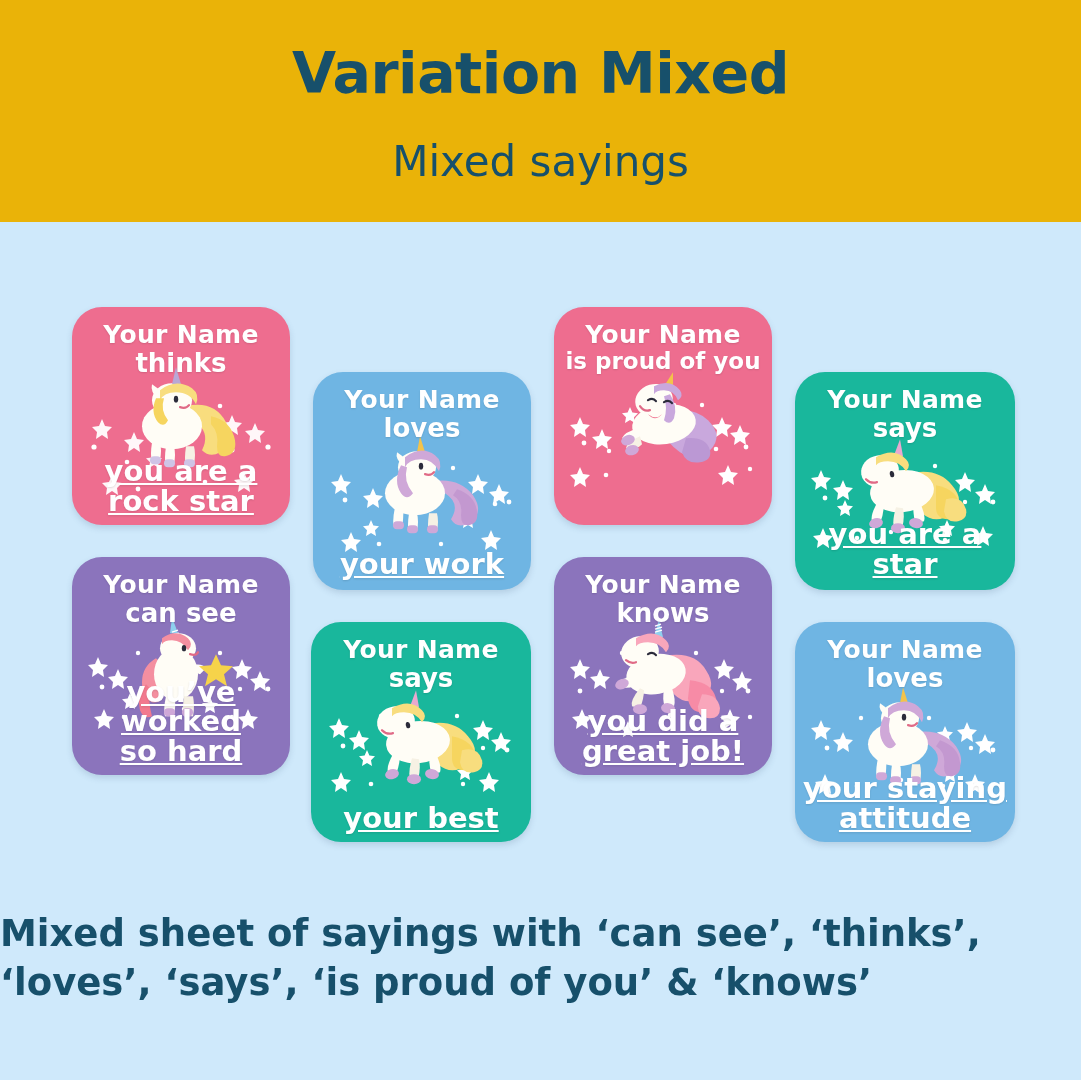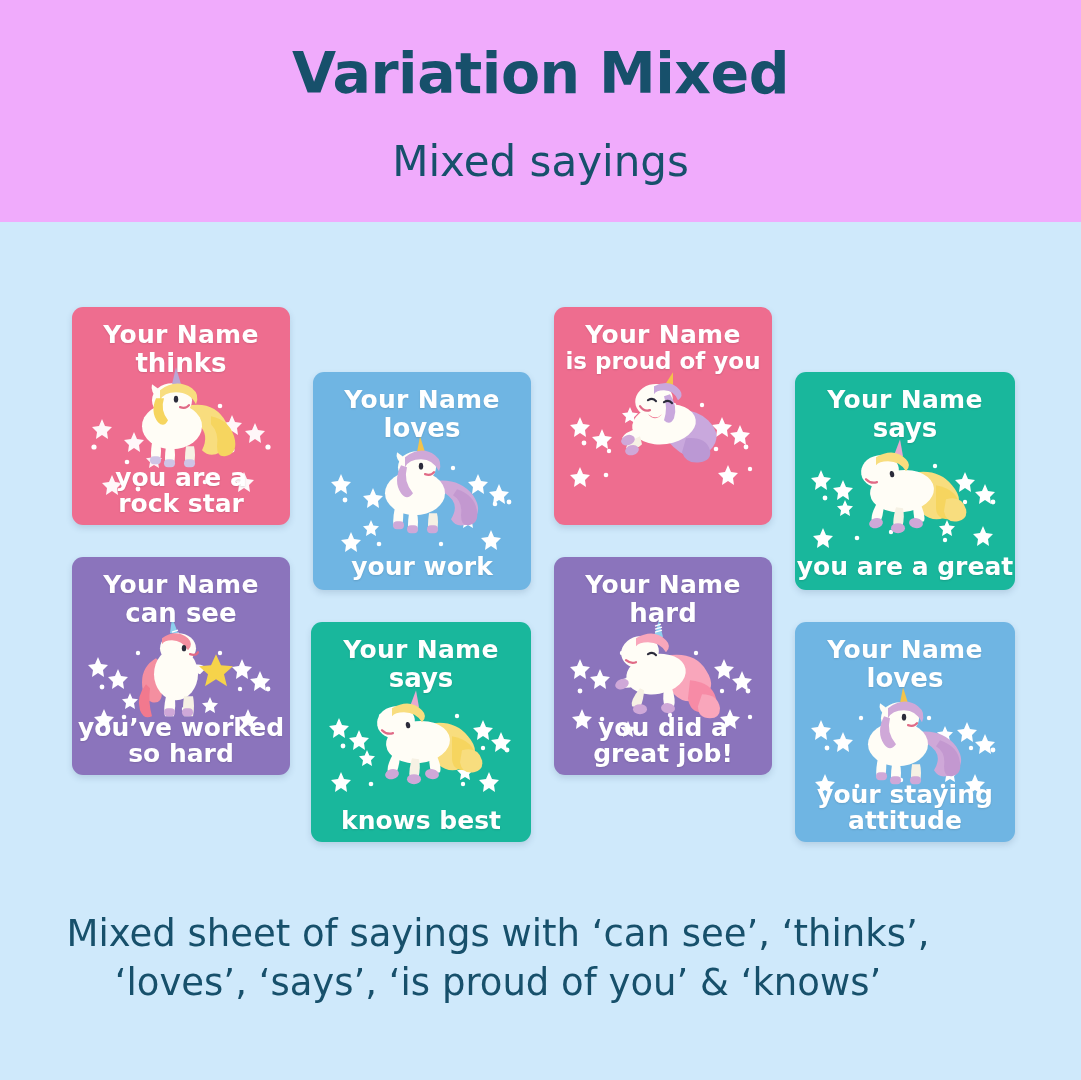--- a/index.html
+++ b/index.html
@@ -7,21 +7,21 @@
     width:1081px;height:1080px;
     background:#cfe9fb;
     font-family:"Liberation Sans", sans-serif;
     overflow:hidden;
     position:relative;
   }
 
   
   #header-band{
     position:absolute;left:0;top:0;width:1081px;height:222px;
-    background:#f0abfc;
+    background:#eab308;
     display:flex;flex-direction:column;align-items:center;justify-content:flex-start;
     box-sizing:border-box;padding-top:44px;
   }
   #page-title{
     font-size:57px;font-weight:bold;color:#17506b;
     letter-spacing:-0.5px;line-height:1.05;
     font-family:"DejaVu Sans", sans-serif;
     white-space:nowrap;
   }
   #page-subtitle{
@@ -30,55 +30,55 @@
     font-family:"DejaVu Sans", sans-serif;
     white-space:nowrap;
   }
 
   
   #sticker-area{
     position:absolute;left:0;top:222px;width:1081px;height:680px;
   }
   .sticker{
     position:absolute;
-    border-radius:11px;
+    border-radius:30px;
     box-sizing:border-box;
     overflow:hidden;
     box-shadow:0 3px 6px rgba(60,90,120,.18);
   }
   .sticker .stars{
     position:absolute;left:0;top:0;width:100%;height:100%;
     pointer-events:none;
   }
   .sticker .txt{
     position:absolute;left:0;width:100%;
     text-align:center;color:#ffffff;
     font-family:"DejaVu Sans", sans-serif;
     font-weight:bold;
     text-shadow:0 1px 2px rgba(0,0,0,.12);
     line-height:1.02;
   }
   .txt-name{ top:7%; font-size:25px; letter-spacing:.3px; }
   .txt-verb{ top:19.5%; font-size:26px; }
   .txt-verb.wide{ font-size:23px; }
-  .txt-msg{ bottom:5%; font-size:25px; line-height:1.06; }
+  .txt-msg{ bottom:5%; font-size:29px; line-height:1.06;text-decoration:underline; }
   .txt-msg.two{ bottom:4%; }
 
   .unicorn{
     position:absolute;left:50%;top:50%;
     transform:translate(-50%,-48%);
     width:130px;height:108px;
   }
 
   
   #footer-caption{
     position:absolute;left:0;top:910px;width:996px;
-    text-align:center;color:#17506b;
+    color:#17506b;
     font-family:"DejaVu Sans", sans-serif;
-    font-size:37px;line-height:1.32;font-weight:400;
+    font-size:37px;line-height:1.32;font-weight:700;
   }
   #footer-caption div{white-space:nowrap;}
 </style>
 </head>
 <body>
 
 <div id="header-band">
   <div id="page-title">Variation Mixed</div>
   <div id="page-subtitle">Mixed sayings</div>
 </div>
@@ -260,21 +260,21 @@
         <ellipse cx="40" cy="42" rx="19" ry="16" transform="rotate(-10 40 42)" fill="#fffdf6"></ellipse>
         <path d="M54 26 l6 -16 3 17z" fill="#e8a9cf"></path>
         <path d="M36 28 q18 -10 30 2 q6 6 0 12 q-6 -10 -18 -10 q-9 0 -12 4z" fill="#f8dd7e"></path>
         <ellipse cx="52" cy="45" rx="2.2" ry="3.2" fill="#2b2b3a" transform="rotate(-10 52 45)"></ellipse>
         <path d="M26 50 q5 5 11 3" stroke="#e06a86" stroke-width="2.2" fill="none" stroke-linecap="round"></path>
       </svg>
     </div>
     <div class="txt txt-name">Your Name</div>
     <div class="txt txt-verb">says</div>
     <div class="txt txt-msg">
-      <div>you are a great</div>
+      <div>you are a star</div>
     </div>
   </div>
 
   <div class="sticker" style="left:72px;top:335px;width:218px;height:218px;background:#8b74bc;">
     <svg class="stars" viewBox="0 0 218 218">
       <g fill="#ffffff">
         <path d="M26 100 l3 7 7 1 -5 5 1 7 -6 -4 -6 4 1 -7 -5 -5 7 -1z"></path>
         <path d="M46 112 l3 7 7 1 -5 5 1 7 -6 -4 -6 4 1 -7 -5 -5 7 -1z"></path>
         <path d="M170 102 l3 7 7 1 -5 5 1 7 -6 -4 -6 4 1 -7 -5 -5 7 -1z"></path>
         <path d="M188 114 l3 7 7 1 -5 5 1 7 -6 -4 -6 4 1 -7 -5 -5 7 -1z"></path>
@@ -355,21 +355,21 @@
         <ellipse cx="40" cy="42" rx="19" ry="16" transform="rotate(-10 40 42)" fill="#fffdf6"></ellipse>
         <path d="M54 26 l6 -16 3 17z" fill="#e8a9cf"></path>
         <path d="M36 28 q18 -10 30 2 q6 6 0 12 q-6 -10 -18 -10 q-9 0 -12 4z" fill="#f8dd7e"></path>
         <ellipse cx="52" cy="45" rx="2.2" ry="3.2" fill="#2b2b3a" transform="rotate(-10 52 45)"></ellipse>
         <path d="M26 50 q5 5 11 3" stroke="#e06a86" stroke-width="2.2" fill="none" stroke-linecap="round"></path>
       </svg>
     </div>
     <div class="txt txt-name">Your Name</div>
     <div class="txt txt-verb">says</div>
     <div class="txt txt-msg two">
-      <div>knows best</div>
+      <div>your best</div>
     </div>
   </div>
 
   <div class="sticker" style="left:554px;top:335px;width:218px;height:218px;background:#8b74bc;">
     <svg class="stars" viewBox="0 0 218 218">
       <g fill="#ffffff">
         <path d="M26 102 l3 7 7 1 -5 5 1 7 -6 -4 -6 4 1 -7 -5 -5 7 -1z"></path>
         <path d="M46 112 l3 7 7 1 -5 5 1 7 -6 -4 -6 4 1 -7 -5 -5 7 -1z"></path>
         <path d="M170 102 l3 7 7 1 -5 5 1 7 -6 -4 -6 4 1 -7 -5 -5 7 -1z"></path>
         <path d="M188 114 l3 7 7 1 -5 5 1 7 -6 -4 -6 4 1 -7 -5 -5 7 -1z"></path>
@@ -400,21 +400,21 @@
         <ellipse cx="70" cy="94" rx="7" ry="5" fill="#cfa8d8" transform="rotate(8 70 94)"></ellipse>
         <ellipse cx="42" cy="38" rx="19" ry="16" transform="rotate(-12 42 38)" fill="#fffdf6"></ellipse>
         <path d="M56 22 l5 -16 4 17z" fill="#8fd0ee"></path>
         <path d="M57 12 l6 -2 m-6 5 l7 -2 m-7 5 l7 -2" stroke="#ffffff" stroke-width="1.2"></path>
         <path d="M38 24 q18 -10 30 2 q6 6 0 12 q-6 -10 -18 -10 q-9 0 -12 4z" fill="#f9a6bb"></path>
         <path d="M50 40 q5 -3 8 1" stroke="#2b2b3a" stroke-width="2.2" fill="none" stroke-linecap="round"></path>
         <path d="M28 46 q5 4 10 2" stroke="#e06a86" stroke-width="2.2" fill="none" stroke-linecap="round"></path>
       </svg>
     </div>
     <div class="txt txt-name">Your Name</div>
-    <div class="txt txt-verb">hard</div>
+    <div class="txt txt-verb">knows</div>
     <div class="txt txt-msg two">
       <div>you did a</div>
       <div>great job!</div>
     </div>
   </div>
 
   <div class="sticker" style="left:795px;top:400px;width:220px;height:220px;background:#6fb5e3;">
     <svg class="stars" viewBox="0 0 220 220">
       <g fill="#ffffff">
         <path d="M26 98 l3 7 7 1 -5 5 1 7 -6 -4 -6 4 1 -7 -5 -5 7 -1z"></path>

